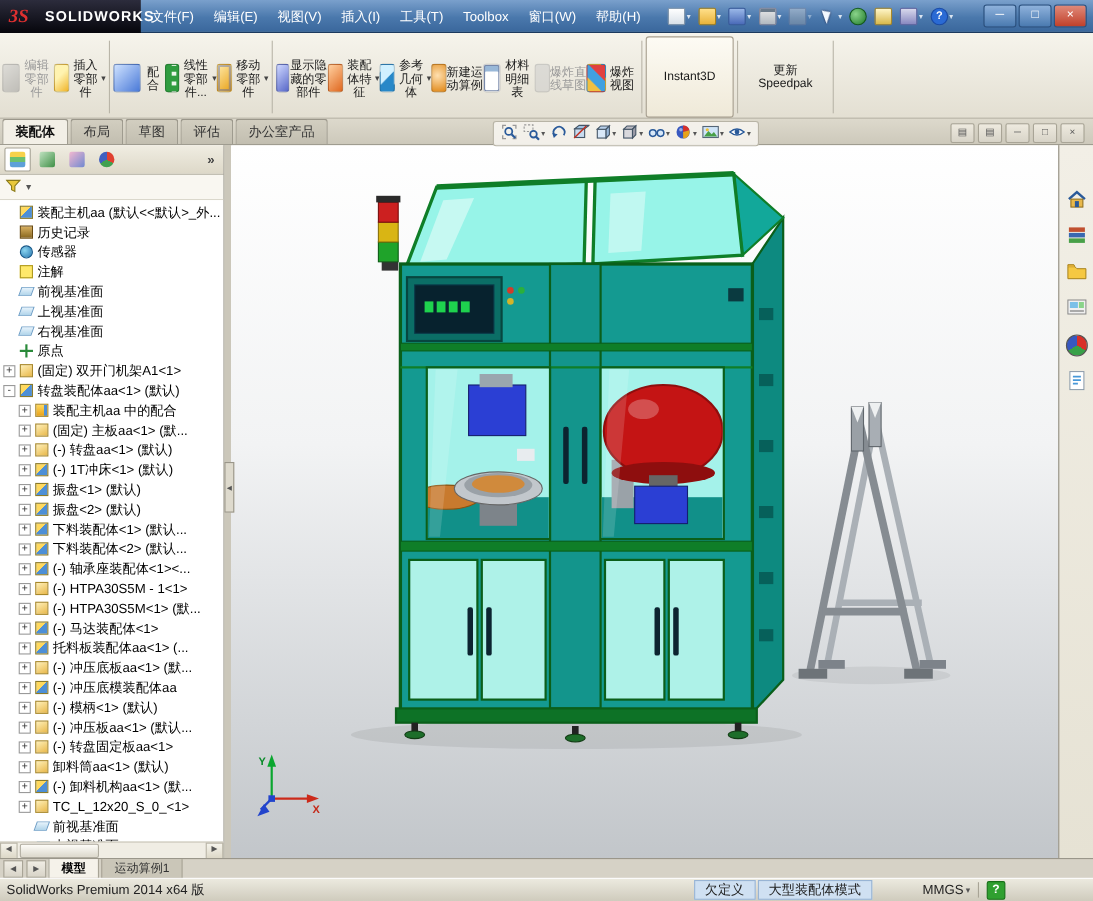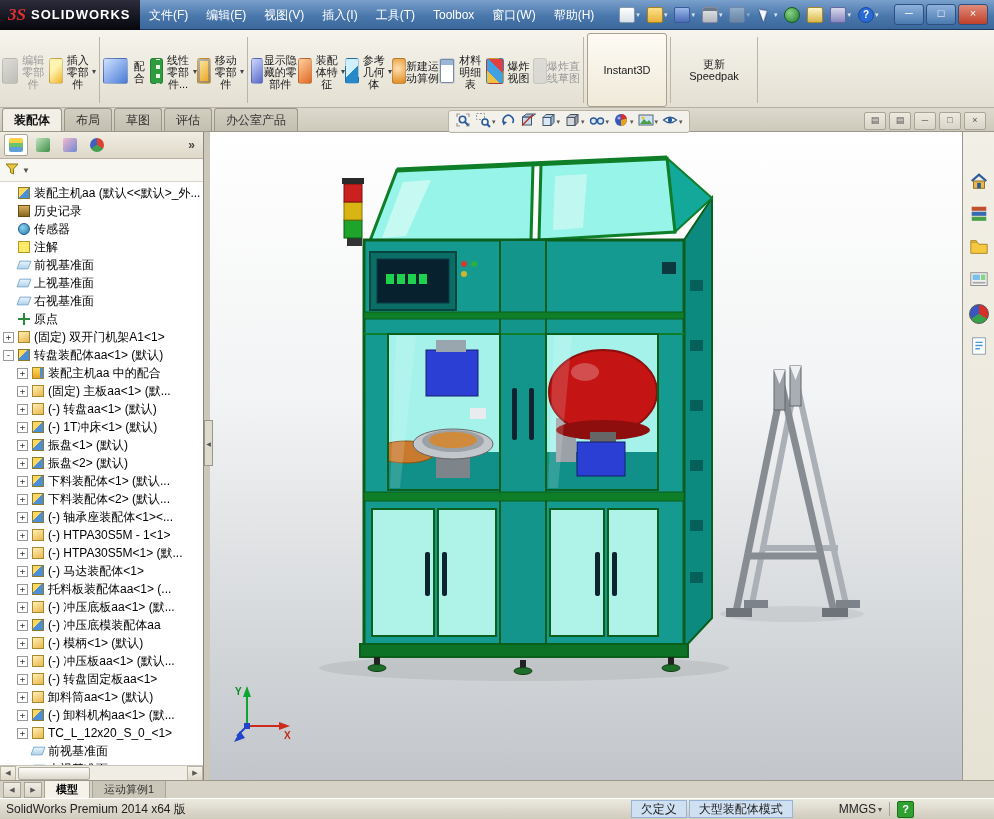--- a/index.html
+++ b/index.html
@@ -2,21 +2,21 @@
 <html style="--status-blue: #cfe0f2; --machine-teal: #149a91; --machine-glass: #a4f2ea; --machine-roof: #97f4e8; --frame-green: #0f7e28; --dome-red: #c41414; --unit-blue: #2b3fd4; --disc-orange: #c87a2e; --stand-gray: #868c92;"><head>
 <meta charset="utf-8">
 <style>
   html,body{margin:0;padding:0}
   body{width:994px;height:819px;position:relative;overflow:hidden;
        font-family:"Liberation Sans","DejaVu Sans",sans-serif;background:#d6d2c6;font-size:12px;cursor:default}
   
   .titlebar{position:absolute;left:0;top:0;width:994px;height:30px;
     background:linear-gradient(#7aa0cc,#4a78ac 55%,#3a679c);border-bottom:1px solid #1c3a5e;
     display:flex;align-items:center;box-sizing:border-box}
-  .logo{height:30px;width:140px;background:linear-gradient(#2c2c3c,#06060c);display:flex;align-items:center;gap:5px;padding-left:8px;box-sizing:border-box;flex:0 0 auto}
+  .logo{height:30px;width:128px;background:linear-gradient(#2c2c3c,#06060c);display:flex;align-items:center;gap:15px;padding-left:8px;box-sizing:border-box;flex:0 0 auto}
   .logo-mark{color:#e03030;font-weight:bold;font-style:italic;font-size:17px;font-family:"Liberation Serif","DejaVu Serif",serif}
   .logo-text{color:#fff;font-weight:bold;font-size:13px;letter-spacing:1px}
   .menus{display:flex;align-items:center;height:30px}
   .menu-item{color:#fff;font-size:12px;padding:12px 9px;line-height:30px;white-space:nowrap}
   .quick{display:flex;align-items:center;gap:3px;margin-left:14px}
   .qbtn{display:flex;align-items:center;padding:1px 2px;border-radius:2px}
   .qbtn.disabled{opacity:.45}
   .qi{width:16px;height:16px;border-radius:2px;position:relative;display:flex;align-items:center;justify-content:center;font-size:10px;color:#fff;box-sizing:border-box}
   .qdrop{font-size:7px;color:#dce6f2;margin-left:1px}
   .qi-new-document{background:linear-gradient(#ffffff,#d8e0e8);border:1px solid #8899aa}
@@ -243,27 +243,27 @@
       <div class="rdrop">▾</div>
     </div>
     <div class="rbtn">
       <div class="icn icn-new-motion-study"></div>
       <div class="rlabel">新建运动算例</div>
     </div>
     <div class="rbtn">
       <div class="icn icn-bill-of-materials"></div>
       <div class="rlabel">材料明细表</div>
     </div>
-    <div class="rbtn">
-      <div class="icn icn-exploded-view"></div>
-      <div class="rlabel">爆炸视图</div>
-    </div>
     <div class="rbtn disabled">
       <div class="icn icn-explode-line-sketch"></div>
       <div class="rlabel">爆炸直线草图</div>
+    </div>
+    <div class="rbtn">
+      <div class="icn icn-exploded-view"></div>
+      <div class="rlabel">爆炸视图</div>
     </div>
     <div class="rsep"></div>
     <div class="rbtn active noicon">
       <div class="rlabel">Instant3D</div>
     </div>
     <div class="rsep"></div>
     <div class="rbtn noicon">
       <div class="rlabel">更新Speedpak</div>
     </div>
     <div class="rsep"></div>

